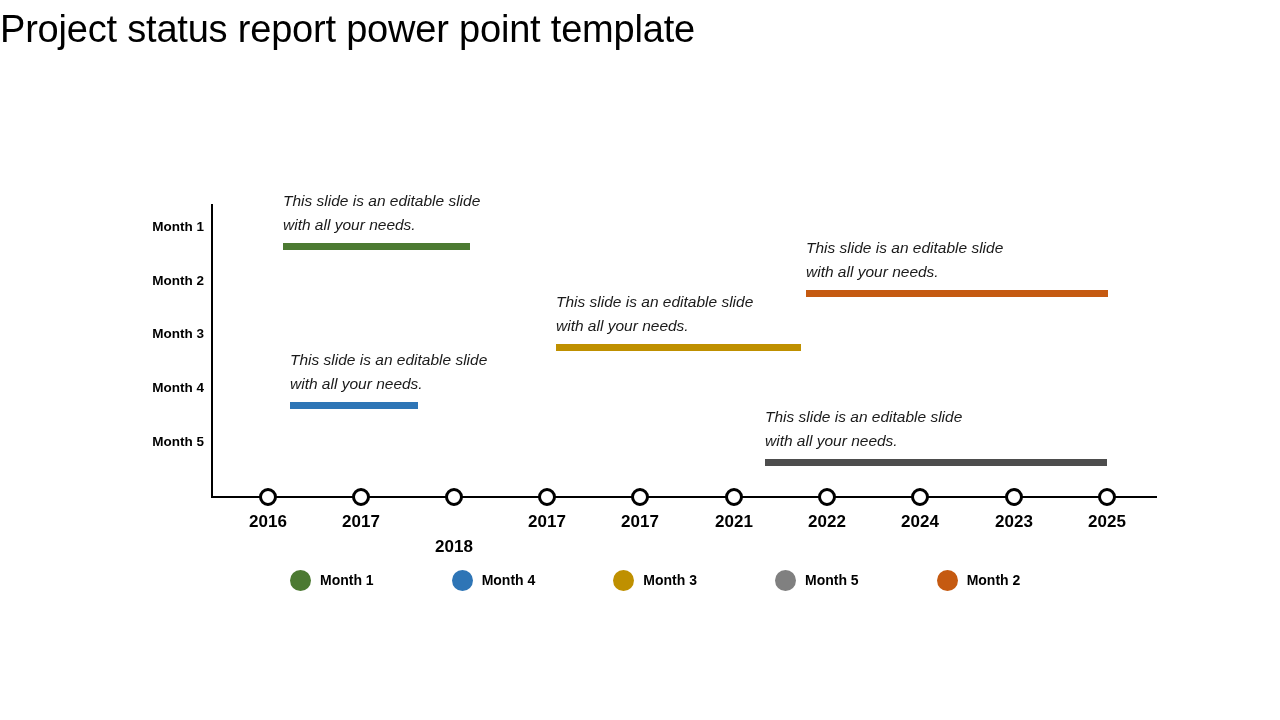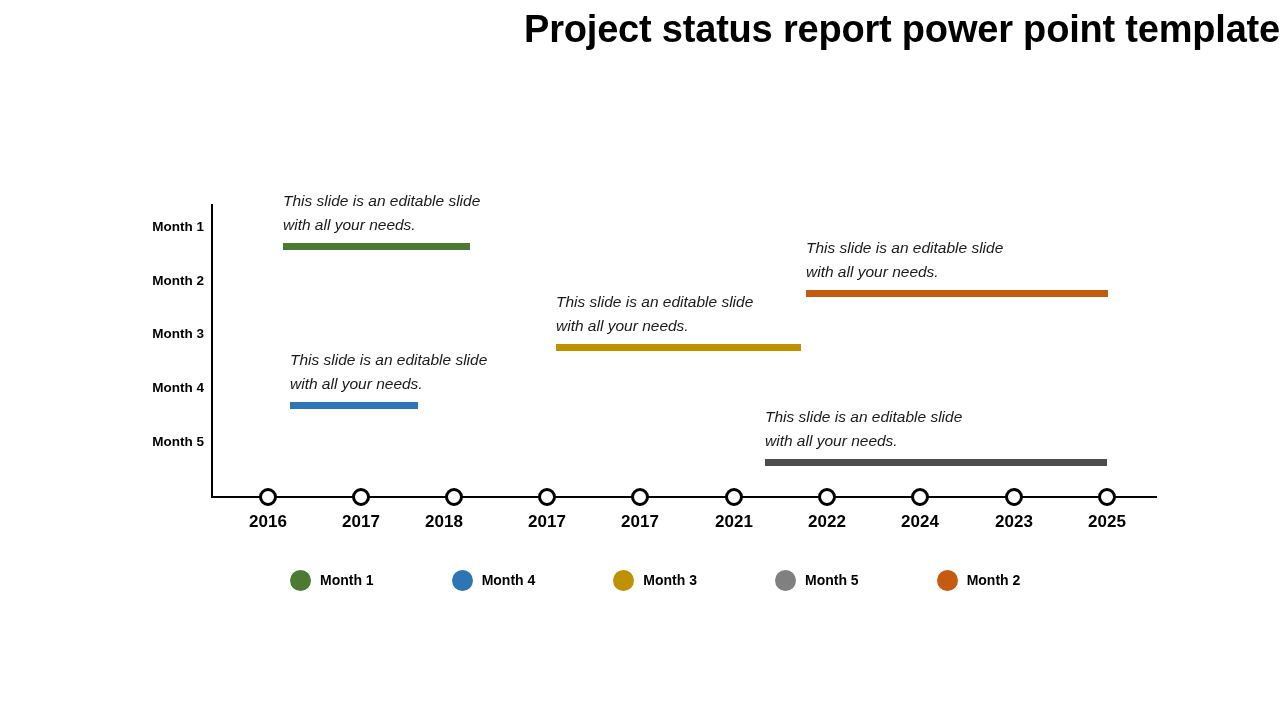--- a/index.html
+++ b/index.html
@@ -15,24 +15,24 @@
     overflow: hidden;
     font-family: "Liberation Sans", sans-serif;
   }
 
   
   #title {
     position: absolute;
     left: 0;
     top: 8px;
     width: 1280px;
-    text-align: right;
+    text-align: left;
     font-family: "Liberation Sans Narrow", "Liberation Sans", sans-serif;
     font-size: 38px;
-    font-weight: bold;
+    font-weight: normal;
     color: #000000;
     letter-spacing: -0.2px;
     white-space: nowrap;
   }
 
   
   #axis-vertical {
     position: absolute;
     left: 211px;
     top: 204px;
@@ -152,21 +152,21 @@
       <div class="ylabel" style="top: 380px;">Month 4</div>
       <div class="ylabel" style="top: 434px;">Month 5</div>
     </div>
 
   <div id="markers">
       <div class="marker" style="left: 268px;"></div>
       <div class="yearlabel" style="left: 268px;">2016</div>
       <div class="marker" style="left: 361px;"></div>
       <div class="yearlabel" style="left: 361px;">2017</div>
       <div class="marker" style="left: 454px;"></div>
-      <div class="yearlabel" style="left: 444px;">2018</div>
+      <div class="yearlabel" style="left: 454px; margin-top: 25px;">2018</div>
       <div class="marker" style="left: 547px;"></div>
       <div class="yearlabel" style="left: 547px;">2017</div>
       <div class="marker" style="left: 640px;"></div>
       <div class="yearlabel" style="left: 640px;">2017</div>
       <div class="marker" style="left: 734px;"></div>
       <div class="yearlabel" style="left: 734px;">2021</div>
       <div class="marker" style="left: 827px;"></div>
       <div class="yearlabel" style="left: 827px;">2022</div>
       <div class="marker" style="left: 920px;"></div>
       <div class="yearlabel" style="left: 920px;">2024</div>

